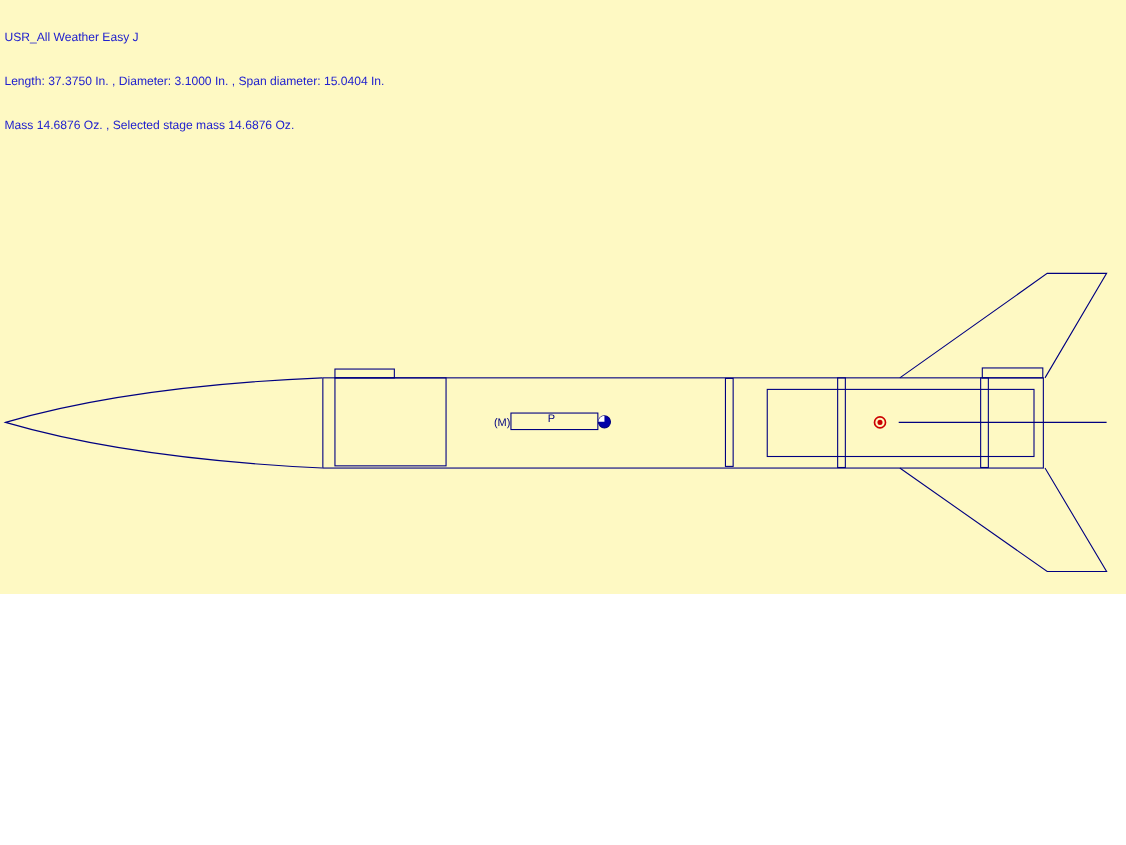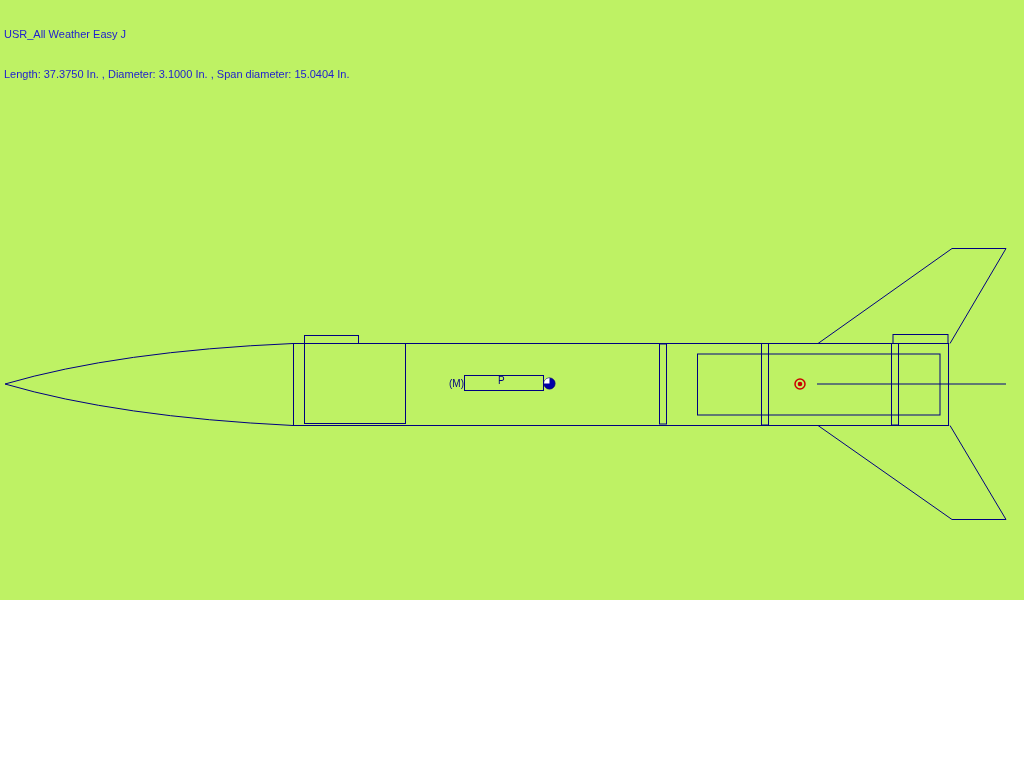--- a/index.html
+++ b/index.html
@@ -3,22 +3,22 @@
 <meta charset="utf-8">
 <style>
   html, body {
     margin: 0;
     padding: 0;
     background: #ffffff;
   }
   .canvas {
     position: relative;
     width: 1024px;
-    height: 600px;
-    background: #bef264;
+    height: 540px;
+    background: #fef9c3;
     overflow: hidden;
     font-family: "Liberation Sans", sans-serif;
   }
   .header {
     position: absolute;
     top: 1px;
     left: 4px;
     color: #2121CE;
     font-size: 11px;
     line-height: 13.4px;
@@ -41,20 +41,21 @@
   }
 </style>
 </head>
 <body>
 
 <div class="canvas">
 
   <div class="header">
     <div>USR_All Weather Easy J</div>
     <div>Length: 37.3750 In. , Diameter: 3.1000 In. , Span diameter: 15.0404 In.</div>
+    <div>Mass 14.6876 Oz. , Selected stage mass 14.6876 Oz.</div>
   </div>
 
   <svg class="drawing" width="1024" height="768" viewBox="0 0 1024 768">
 
     <path class="ln" d="M 293 343.5 Q 118 351 5 384 Q 118 417 293 425.5"></path>
 
     <rect class="ln" x="293.5" y="343.5" width="655" height="82"></rect>
 
     <rect class="ln" x="304.5" y="343.5" width="101" height="80"></rect>
 

